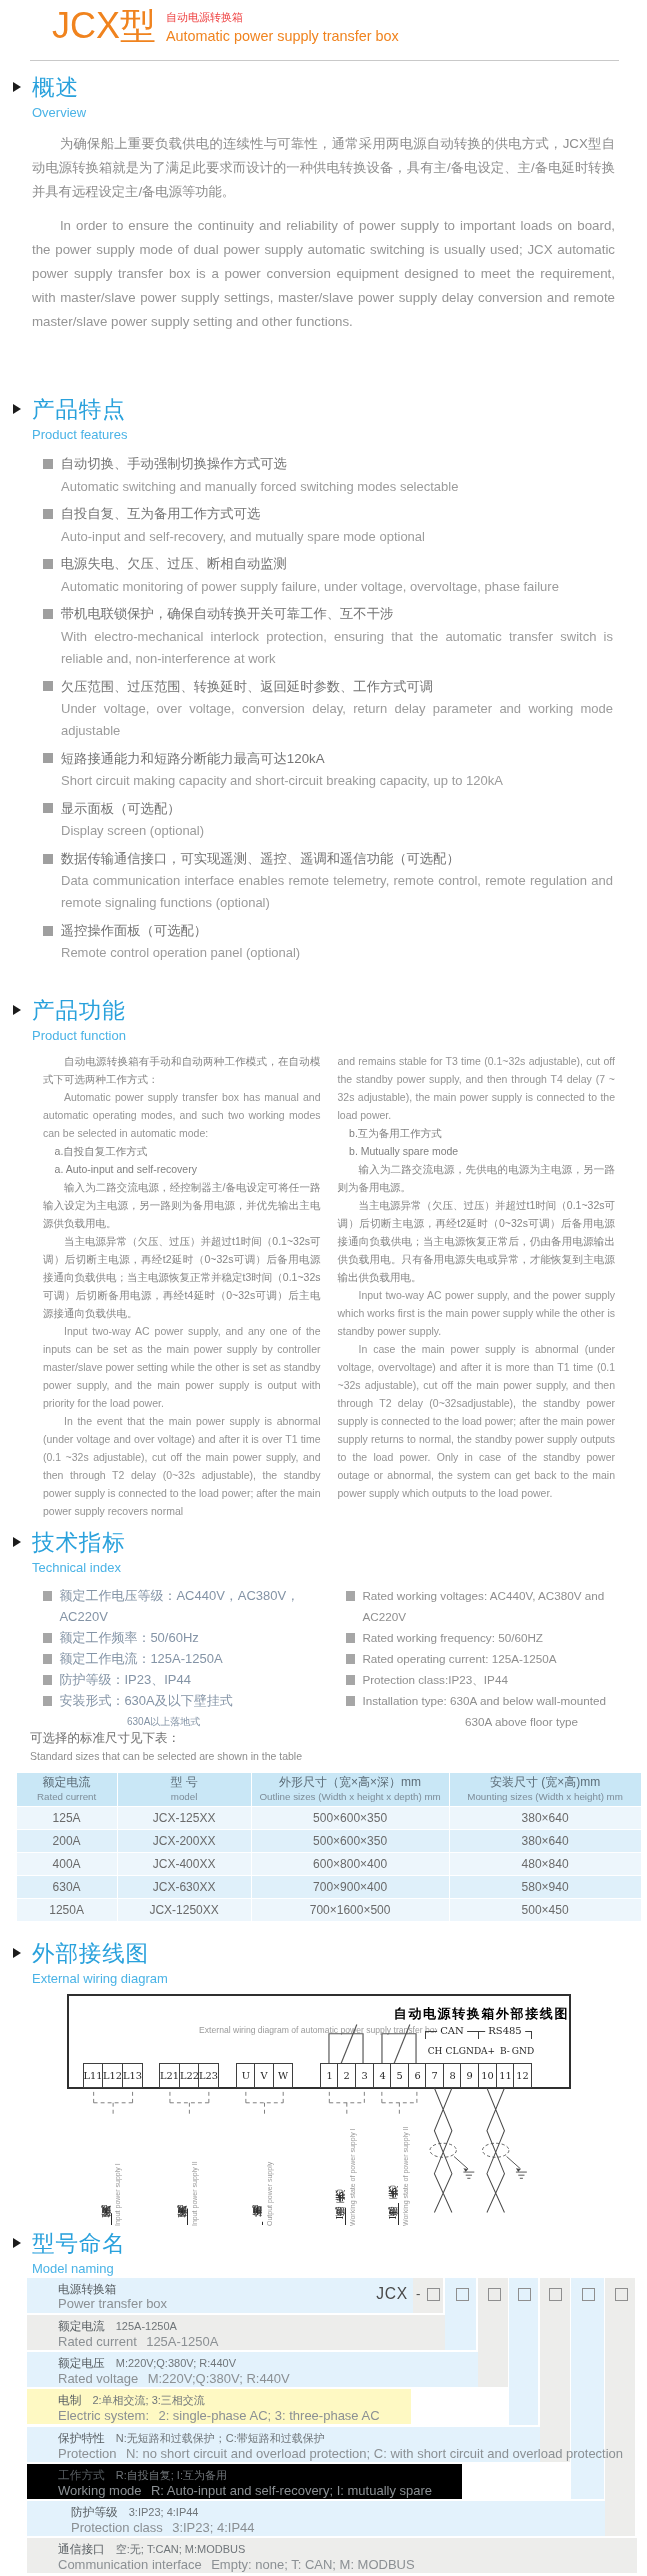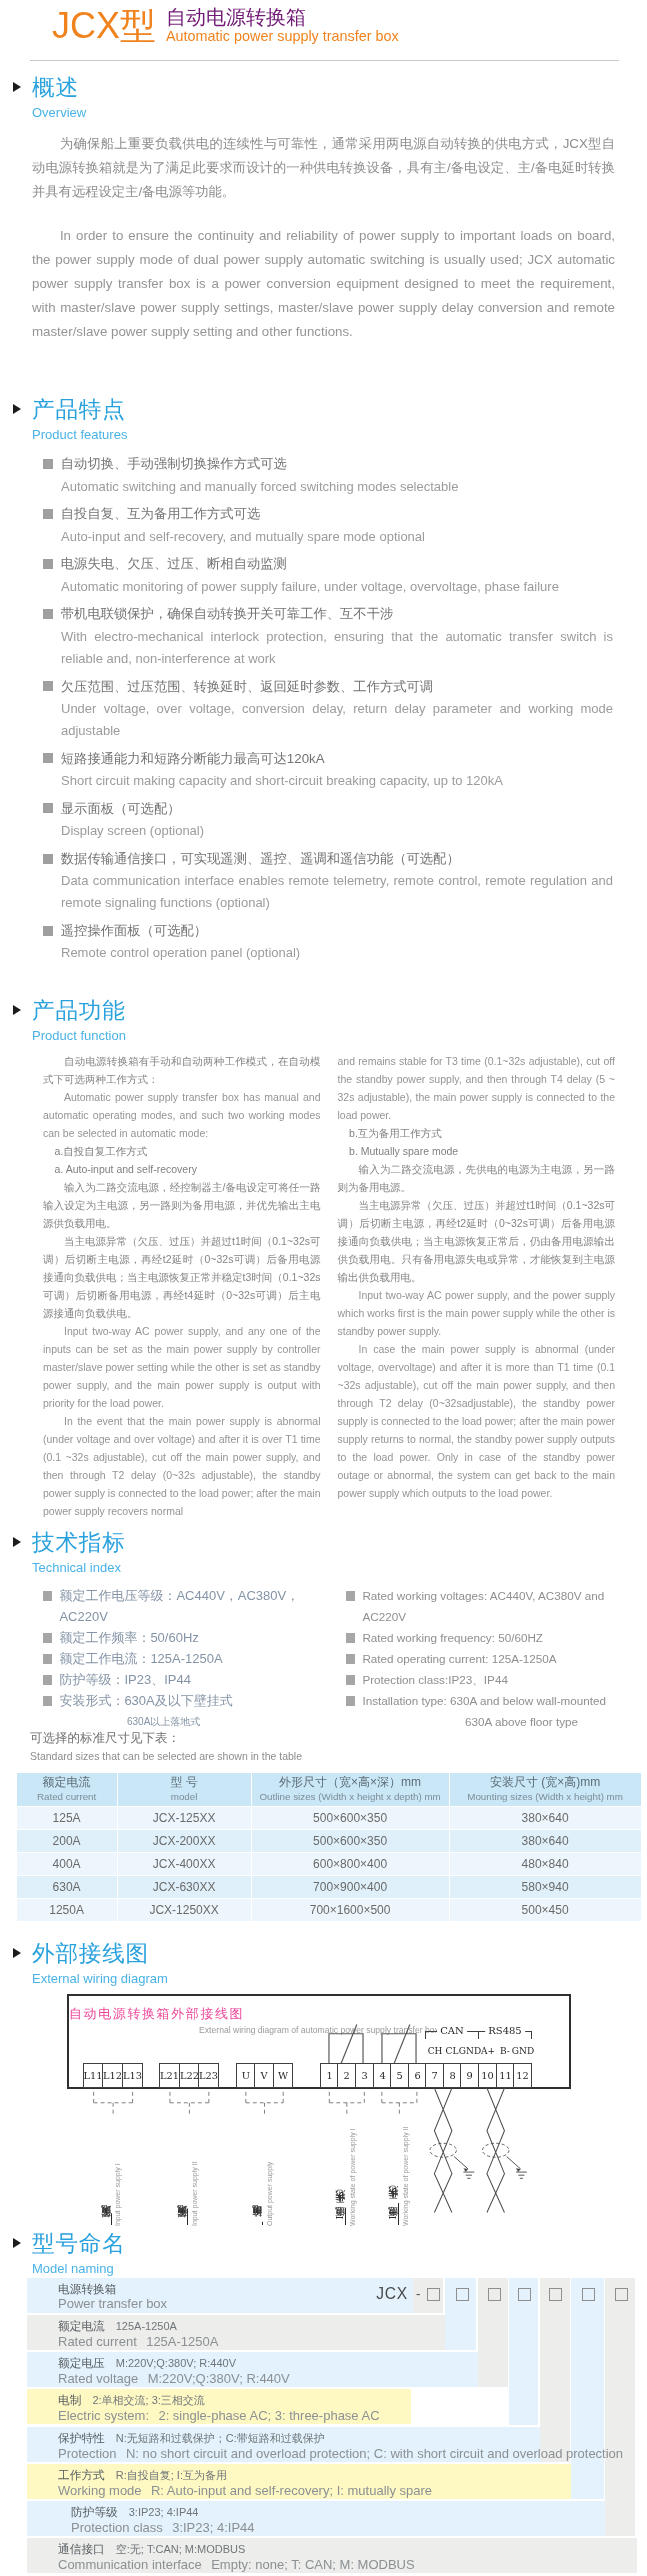--- a/index.html
+++ b/index.html
@@ -5,36 +5,36 @@
   *{box-sizing:border-box;margin:0;padding:0}
   html,body{background:#fff}
   #page{position:relative;width:648px;height:2576px;background:#fff;overflow:hidden;
         font-family:"Liberation Sans",sans-serif}
   section{position:absolute;left:0;width:648px}
 
   
   .header{position:absolute;top:3.1px;left:52px;display:flex;align-items:flex-start}
   .model{font-size:36px;line-height:45px;color:#f0831e}
   .titles{margin-left:10px;padding-top:3.9px}
-  .tzh{font-size:20px;line-height:20px;color:#701a75}
+  .tzh{font-size:11px;line-height:20px;color:#ef4444}
   .ten{font-size:14.4px;line-height:19px;color:#f0831e}
   .divider{position:absolute;top:60px;left:30px;width:589px;height:0;border-top:0.8px solid #c9c9c9}
 
   
   .sec-head{margin-left:11px;position:relative;padding-left:21px}
   .tri{position:absolute;left:1.6px;top:7px;width:0;height:0;border-left:8.6px solid #1c1c1c;
        border-top:5.5px solid transparent;border-bottom:5.5px solid transparent}
   .sh-zh{font-size:22.6px;color:#29a1dc;line-height:26.5px;letter-spacing:0.8px}
   .sh-en{font-size:13px;color:#4ab3e6;line-height:17px;margin-top:2.3px}
 
   
   #sec-overview{top:75px}
   .ov{margin:11px 33px 0 32px;font-size:13.3px;line-height:24px;color:#8d8d8d;
       text-align:justify;text-indent:2.1em}
-  .ov.en{color:#959595;margin-top:20px}
+  .ov.en{color:#959595;margin-top:10px}
 
   
   #sec-features{top:397px}
   #features-list{margin-top:9.4px}
   .feat{margin:0 35px 4.7px 43px}
   .feat-zh{font-size:13.3px;color:#737373;line-height:23.4px;display:flex;align-items:center}
   .sq{display:inline-block;width:10px;height:10px;background:#9f9f9f;margin-right:7.8px;flex:none}
   .feat-en{font-size:13px;color:#9c9c9c;line-height:22px;padding-left:18px;text-align:justify}
 
   
@@ -68,22 +68,22 @@
   #size-table th{background:#c9e7f6;font-weight:400;padding:2.3px 1.6px 3.9px;vertical-align:middle}
   .th-zh{font-size:12px;color:#5d6d78;line-height:15.6px;text-align:center}
   .th-en{font-size:9.8px;color:#7e8d99;line-height:11.7px;text-align:center}
   #size-table td{text-align:center;font-size:12px;color:#6a6a6a;height:22px;vertical-align:middle}
   #size-table tbody tr:nth-child(odd) td{background:#edf6fc}
   #size-table tbody tr:nth-child(even) td{background:#dff0fa}
 
   
   #sec-wiring{top:1941px}
   .wire-frame{position:absolute;left:67px;top:53px;width:504px;height:95px;border:2.3px solid #2f2f2f;background:#fff}
-  .wf-zh{margin-top:8.6px;text-align:left;font-family:"DejaVu Serif",serif;font-weight:400;
-         font-size:13px;color:#ec4899;letter-spacing:1.6px}
+  .wf-zh{margin-top:8.6px;text-align:right;font-family:"DejaVu Serif",serif;font-weight:700;
+         font-size:13px;color:#000000;letter-spacing:1.6px}
   .wf-en{margin-top:2.3px;text-align:center;font-size:8.6px;color:#9b9b9b}
   .wire-area{position:absolute;left:67px;top:53px;width:504px;height:297px}
   .tcell{position:absolute;top:69px;height:25px;border:1.6px solid #3f3f3f;background:#fff;
          font-family:"DejaVu Serif",serif;font-size:9.8px;color:#1f1f1f;
          display:flex;align-items:center;justify-content:center;z-index:3}
   .sig{position:absolute;top:52px;width:30px;margin-left:-15px;text-align:center;
        font-family:"DejaVu Serif",serif;font-size:9px;color:#1f1f1f;z-index:3}
   .bus-label{position:absolute;top:31px;font-family:"DejaVu Serif",serif;font-size:10px;color:#1f1f1f;
              background:#fff;padding:0 3.1px;transform:translateX(-50%);z-index:4}
   .bus-brk{position:absolute;top:37px;height:7.8px;border:0.8px solid #3f3f3f;border-bottom:none;z-index:2}
@@ -216,21 +216,21 @@
           <p class="fp zh">自动电源转换箱有手动和自动两种工作模式，在自动模式下可选两种工作方式：</p>
           <p class="fp en">Automatic power supply transfer box has manual and automatic operating modes, and such two working modes can be selected in automatic mode:</p>
           <p class="fp sub">a.自投自复工作方式</p>
           <p class="fp sub">a. Auto-input and self-recovery</p>
           <p class="fp zh">输入为二路交流电源，经控制器主/备电设定可将任一路输入设定为主电源，另一路则为备用电源，并优先输出主电源供负载用电。</p>
           <p class="fp zh">当主电源异常（欠压、过压）并超过t1时间（0.1~32s可调）后切断主电源，再经t2延时（0~32s可调）后备用电源接通向负载供电；当主电源恢复正常并稳定t3时间（0.1~32s可调）后切断备用电源，再经t4延时（0~32s可调）后主电源接通向负载供电。</p>
           <p class="fp en">Input two-way AC power supply, and any one of the inputs can be set as the main power supply by controller master/slave power setting while the other is set as standby power supply, and the main power supply is output with priority for the load power.</p>
           <p class="fp en">In the event that the main power supply is abnormal (under voltage and over voltage) and after it is over T1 time (0.1 ~32s adjustable), cut off the main power supply, and then through T2 delay (0~32s adjustable), the standby power supply is connected to the load power; after the main power supply recovers normal</p>
         </div>
       <div class="fcol" id="func-right">
-          <p class="fp en cont">and remains stable for T3 time (0.1~32s adjustable), cut off the standby power supply, and then through T4 delay (5 ~ 32s adjustable), the main power supply is connected to the load power.</p>
+          <p class="fp en cont">and remains stable for T3 time (0.1~32s adjustable), cut off the standby power supply, and then through T4 delay (7 ~ 32s adjustable), the main power supply is connected to the load power.</p>
           <p class="fp sub">b.互为备用工作方式</p>
           <p class="fp sub">b. Mutually spare mode</p>
           <p class="fp zh">输入为二路交流电源，先供电的电源为主电源，另一路则为备用电源。</p>
           <p class="fp zh">当主电源异常（欠压、过压）并超过t1时间（0.1~32s可调）后切断主电源，再经t2延时（0~32s可调）后备用电源接通向负载供电；当主电源恢复正常后，仍由备用电源输出供负载用电。只有备用电源失电或异常，才能恢复到主电源输出供负载用电。</p>
           <p class="fp en">Input two-way AC power supply, and the power supply which works first is the main power supply while the other is standby power supply.</p>
           <p class="fp en">In case the main power supply is abnormal (under voltage, overvoltage) and after it is more than T1 time (0.1 ~32s adjustable), cut off the main power supply, and then through T2 delay (0~32sadjustable), the standby power supply is connected to the load power; after the main power supply returns to normal, the standby power supply outputs to the load power. Only in case of the standby power outage or abnormal, the system can get back to the main power supply which outputs to the load power.</p>
         </div>
     </div>
   </section>
 
@@ -462,21 +462,21 @@
           <div class="l2"><span>Rated voltage</span><span class="val">M:220V;Q:380V; R:440V</span></div>
         </div>
         <div class="band" style="top: 111px; width: 384px; background: #fef9c3;">
           <div class="l1"><span>电制</span><span class="val">2:单相交流; 3:三相交流</span></div>
           <div class="l2"><span>Electric system:</span><span class="val">2: single-phase AC; 3: three-phase AC</span></div>
         </div>
         <div class="band" style="top: 149px; width: 513px; background: rgb(227, 242, 252);">
           <div class="l1"><span>保护特性</span><span class="val">N:无短路和过载保护；C:带短路和过载保护</span></div>
           <div class="l2"><span>Protection</span><span class="val">N: no short circuit and overload protection; C: with short circuit and overload protection</span></div>
         </div>
-        <div class="band" style="top: 186px; width: 544px; background: #fef9c3;">
+        <div class="band" style="top: 186px; width: 435px; background: #000000;">
           <div class="l1"><span>工作方式</span><span class="val">R:自投自复; I:互为备用</span></div>
           <div class="l2"><span>Working mode</span><span class="val">R: Auto-input and self-recovery; I: mutually spare</span></div>
         </div>
         <div class="band" style="top: 223px; width: 578px; background: rgb(227, 242, 252); padding-left: 44px;">
           <div class="l1"><span>防护等级</span><span class="val">3:IP23; 4:IP44</span></div>
           <div class="l2"><span>Protection class</span><span class="val">3:IP23; 4:IP44</span></div>
         </div>
         <div class="band" style="top: 260px; width: 610px; background: rgb(237, 237, 235);">
           <div class="l1"><span>通信接口</span><span class="val">空:无; T:CAN; M:MODBUS</span></div>
           <div class="l2"><span>Communication interface</span><span class="val">Empty: none; T: CAN; M: MODBUS</span></div>

